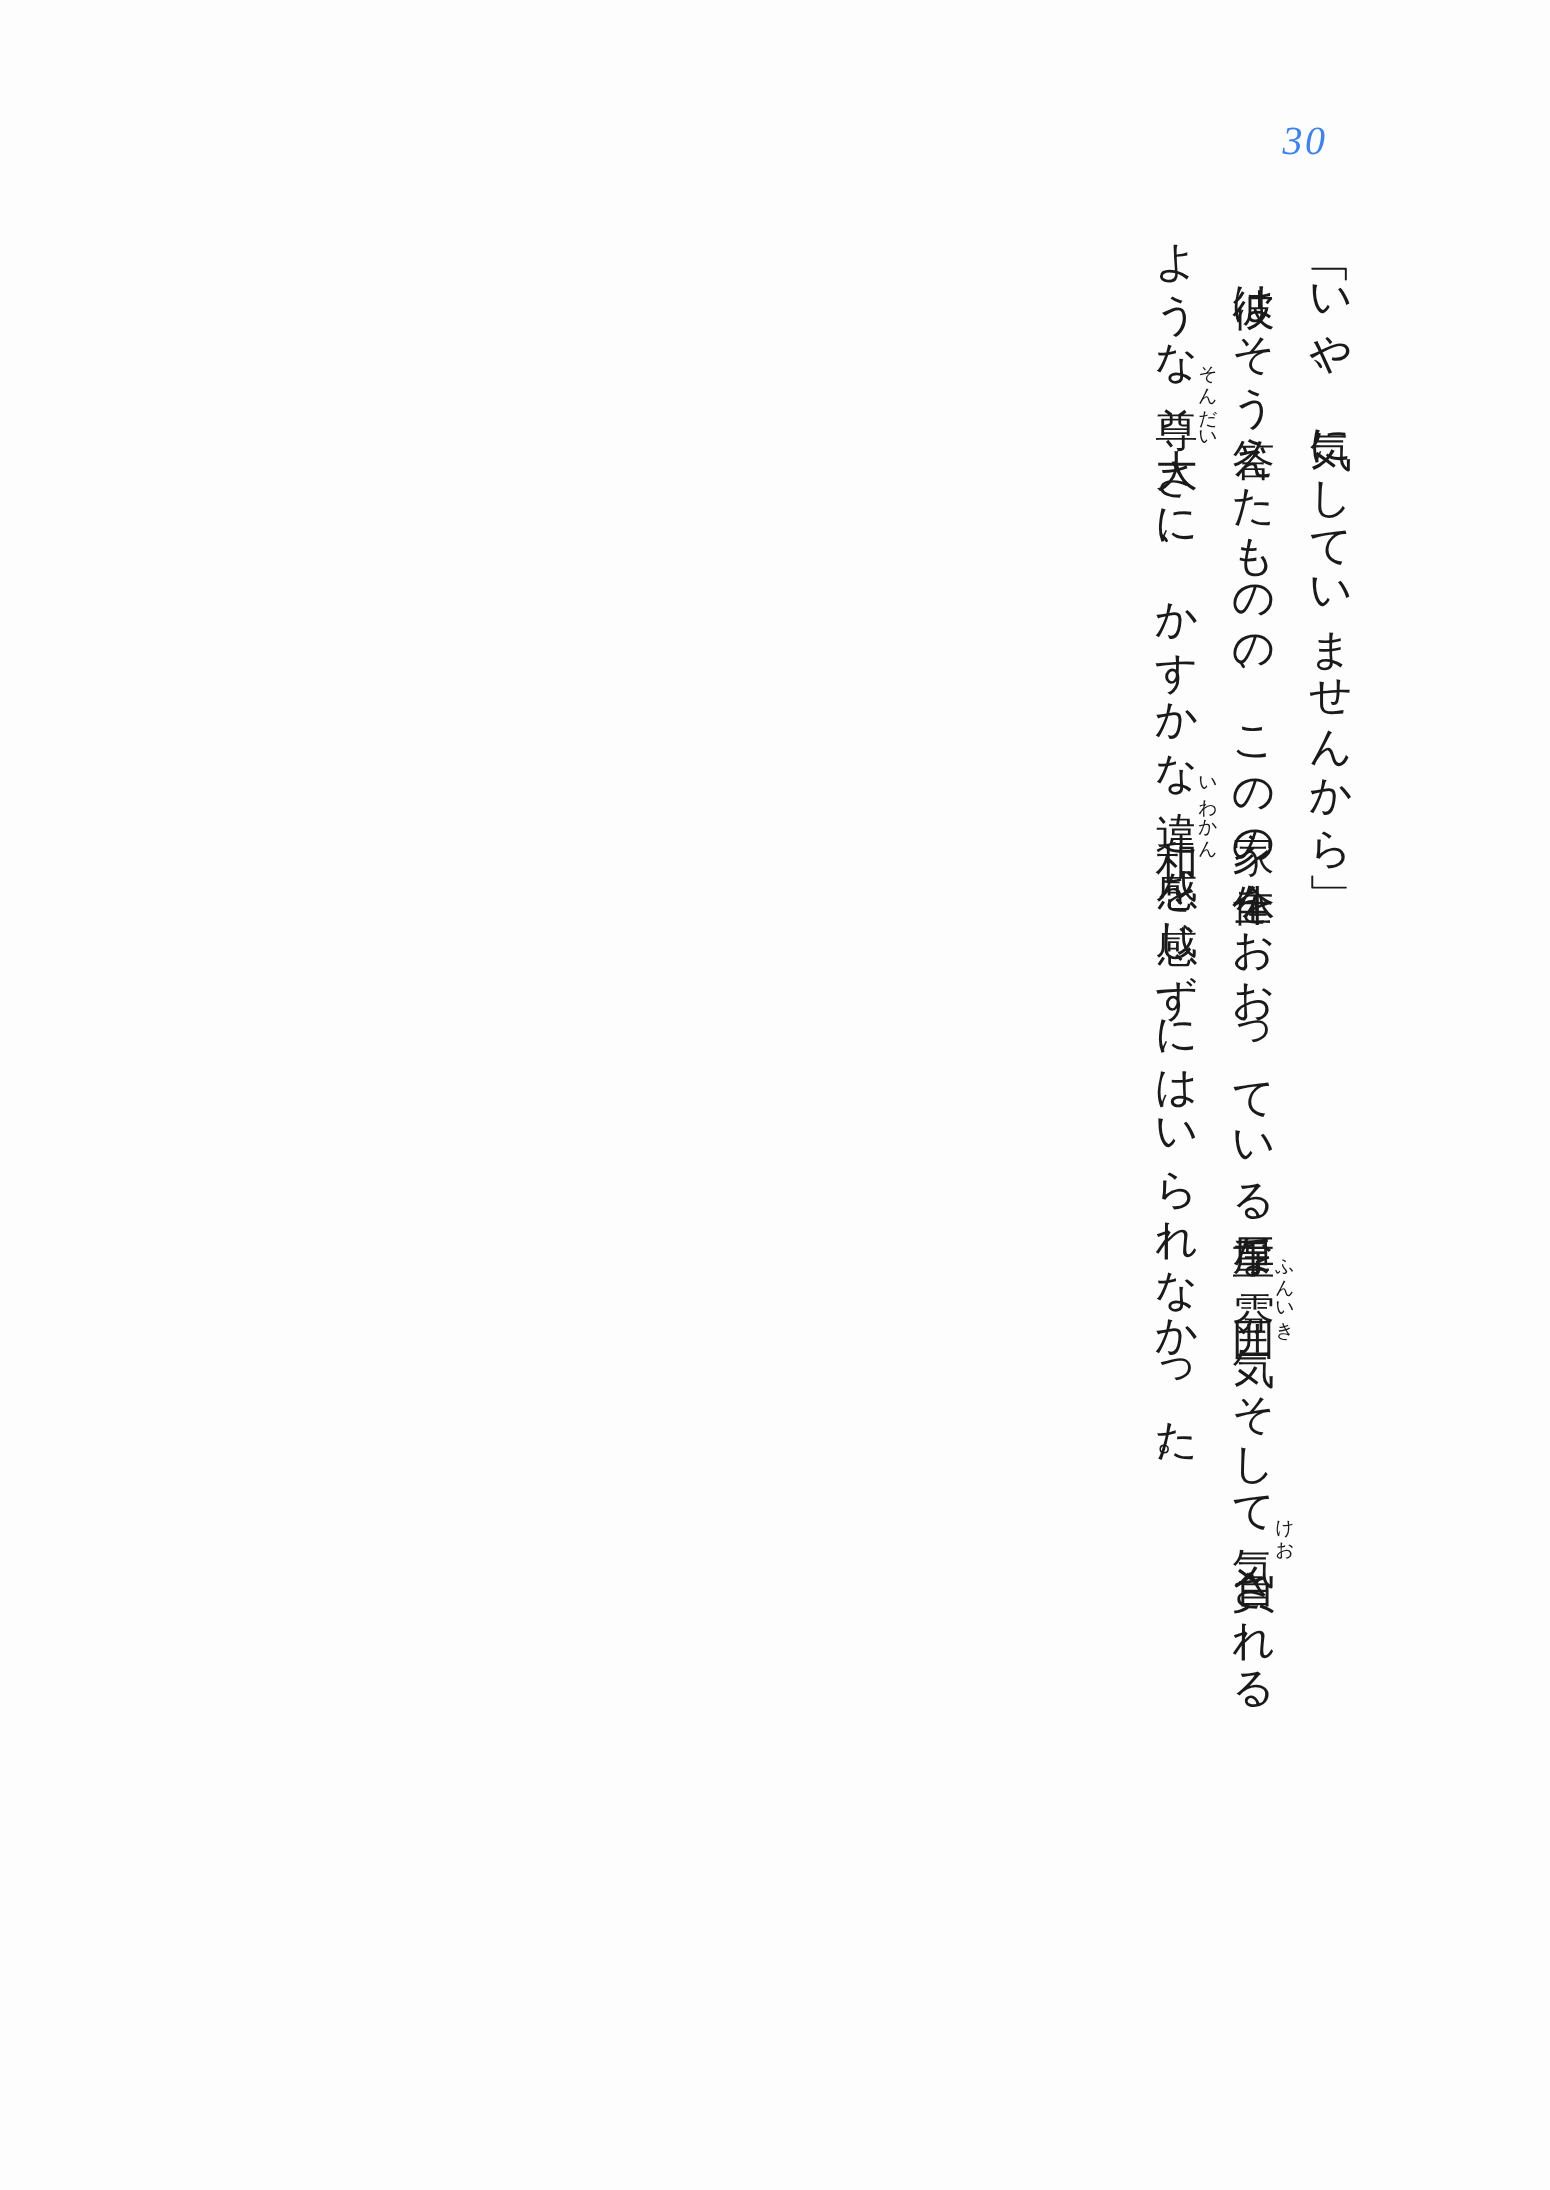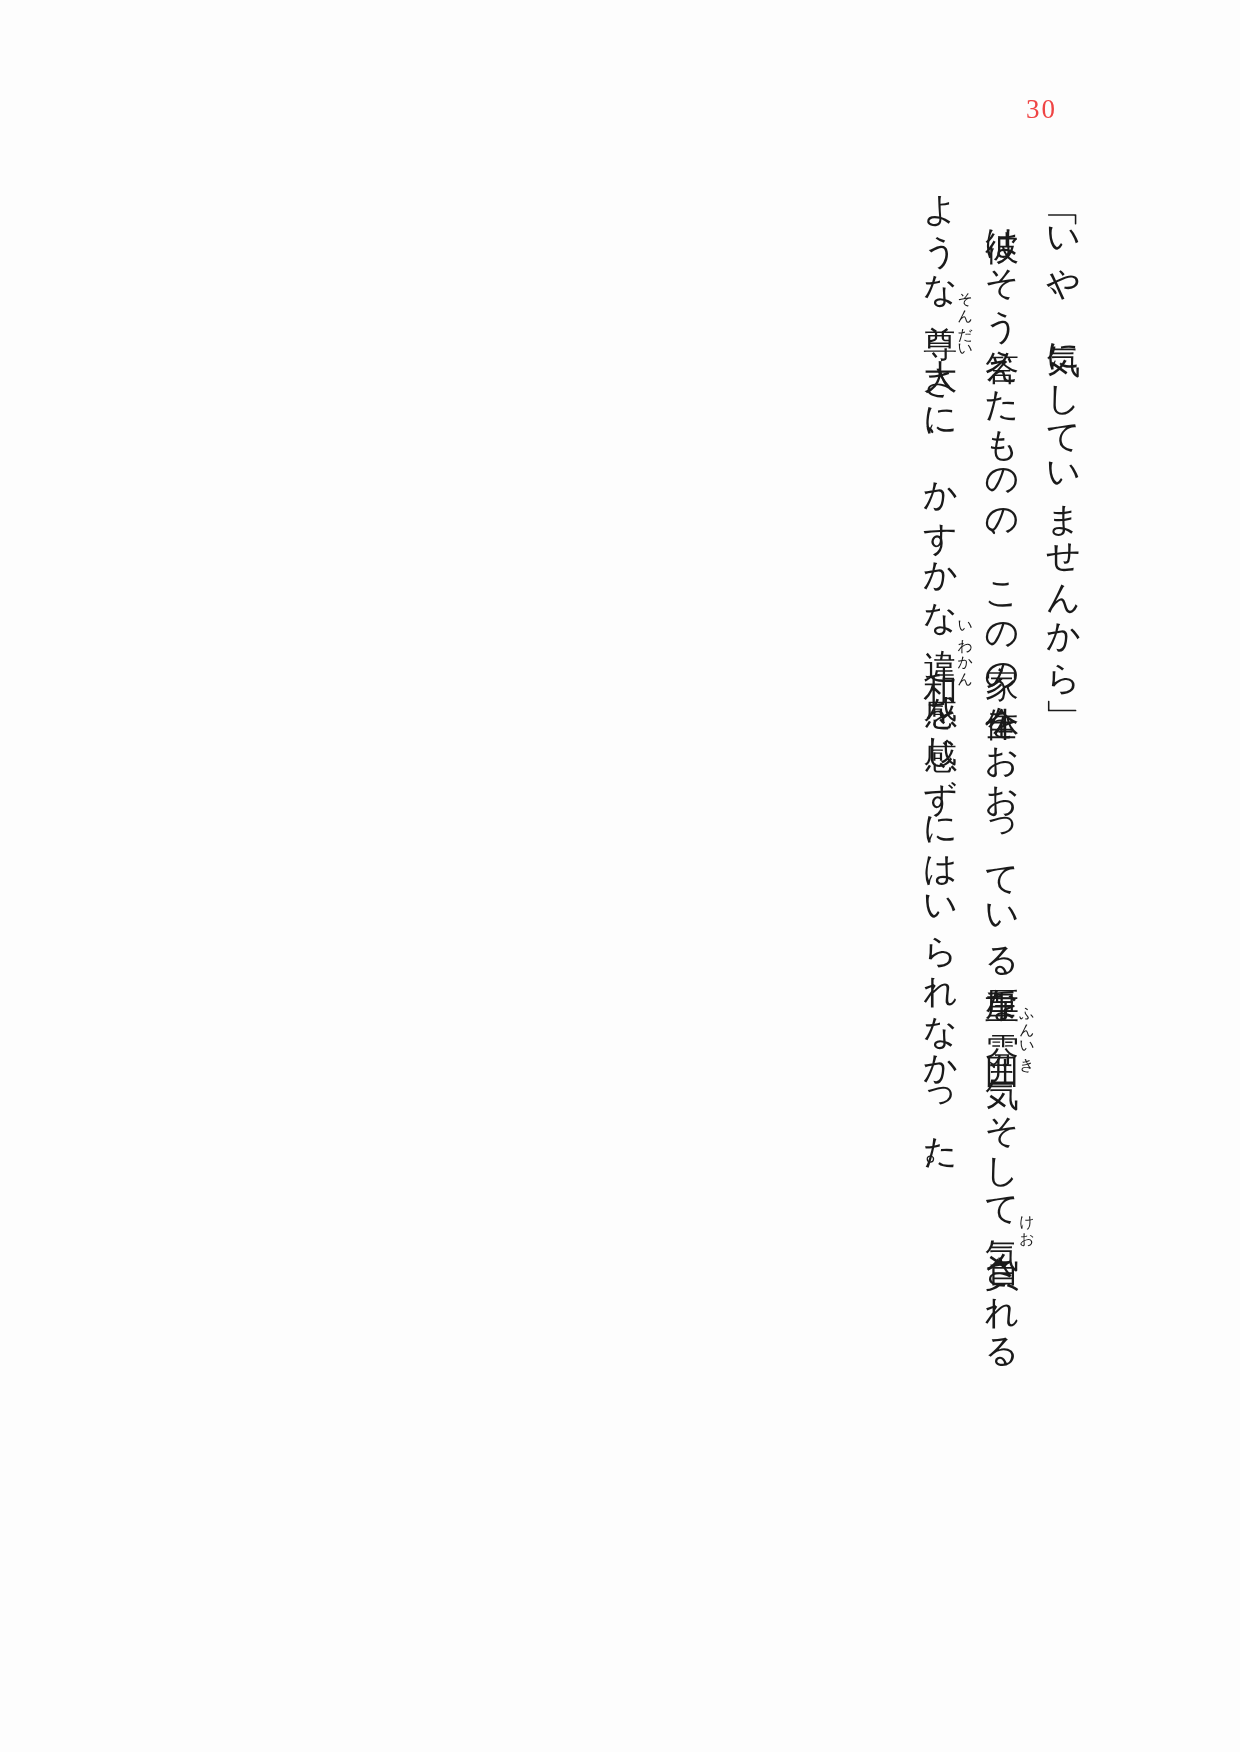--- a/index.html
+++ b/index.html
@@ -12,23 +12,24 @@
     height: 1752px;
     background: #fdfdfd;
     overflow: hidden;
     font-family: "Liberation Serif", "DejaVu Serif", serif;
     color: #1a1a1a;
   }
   .page-number {
     position: absolute;
     top: 94px;
     left: 1026px;
-    font-size: 27px;
+    font-size: 32px;
     letter-spacing: 2px;
-    color: #ef4444;
+    color: #3b82f6;
+    font-style: italic;
   }
   .text-block {
     position: absolute;
     top: 170px;
     right: 148px;
     height: 1430px;
     writing-mode: vertical-rl;
     text-orientation: mixed;
     font-size: 34px;
     line-height: 1.68;

